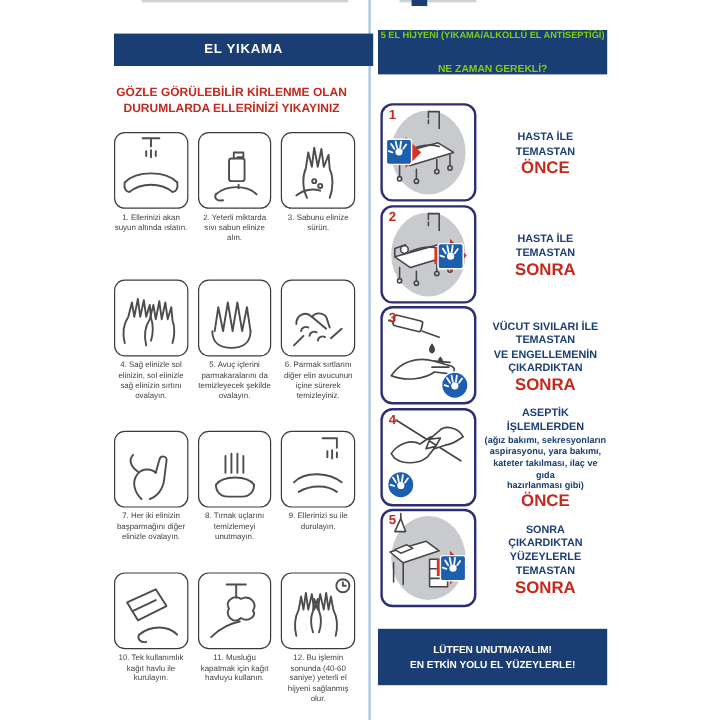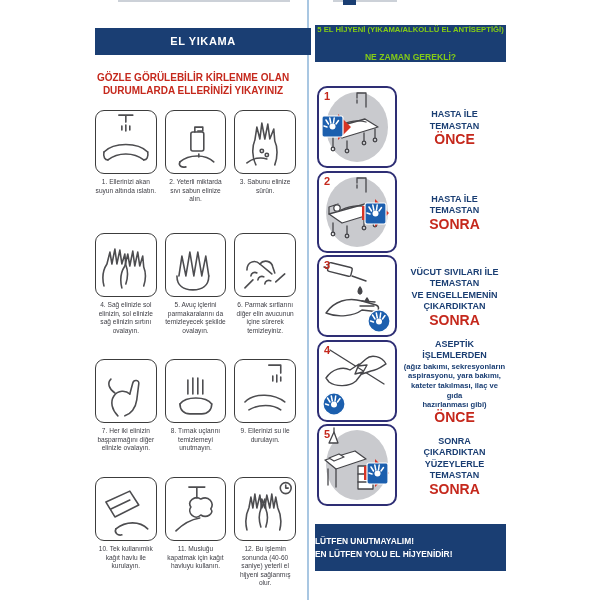--- a/index.html
+++ b/index.html
@@ -29,21 +29,21 @@
   .hyg-item{display:flex;align-items:center;height:84.5px;}
   .hyg-fig{position:relative;width:76px;height:78px;border:2.5px solid #2e2e74;border-radius:10px;
            background:#fff;flex:0 0 auto;overflow:hidden;}
   .hyg-fig svg{width:100%;height:100%;display:block;}
   .fig-num{position:absolute;left:5px;top:2px;color:var(--red,#c5281c);font-weight:bold;font-size:11px;}
   .hyg-text{flex:1;text-align:center;color:var(--navy,#1a3e73);font-weight:bold;font-size:9px;
             line-height:11.5px;padding-left:6px;}
   .hyg-subline{font-size:7.6px;line-height:9.6px;}
   .hyg-em{color:var(--red,#c5281c);font-size:14px;line-height:12px;margin-top:1px;}
   .footer-box{position:absolute;left:315px;top:524px;width:191px;height:47px;background:var(--navy,#1a3e73);
-              color:#fff;font-weight:bold;font-size:8.4px;line-height:12.5px;text-align:left;
+              color:#fff;font-weight:bold;font-size:8.4px;line-height:12.5px;text-align:center;
               display:flex;flex-direction:column;justify-content:center;}
 </style>
 </head>
 <body>
 
 <div class="page">
   <div class="cut-line" style="left:118px;width:172px"></div>
   <div class="cut-line" style="left:333px;width:64px"></div>
   <div class="cut-navy"></div>
   <div class="divider"></div>
@@ -366,15 +366,15 @@
           <div>ÇIKARDIKTAN</div>
           <div>YÜZEYLERLE</div>
           <div>TEMASTAN</div>
           <div class="hyg-em">SONRA</div>
         </div>
       </div>
     </div>
 
   <div class="footer-box">
     <div>LÜTFEN UNUTMAYALIM!</div>
-    <div>EN LÜTFEN YOLU EL HİJYENİDİR!</div>
+    <div>EN ETKİN YOLU EL YÜZEYLERLE!</div>
   </div>
 </div>
 
 </body></html>

